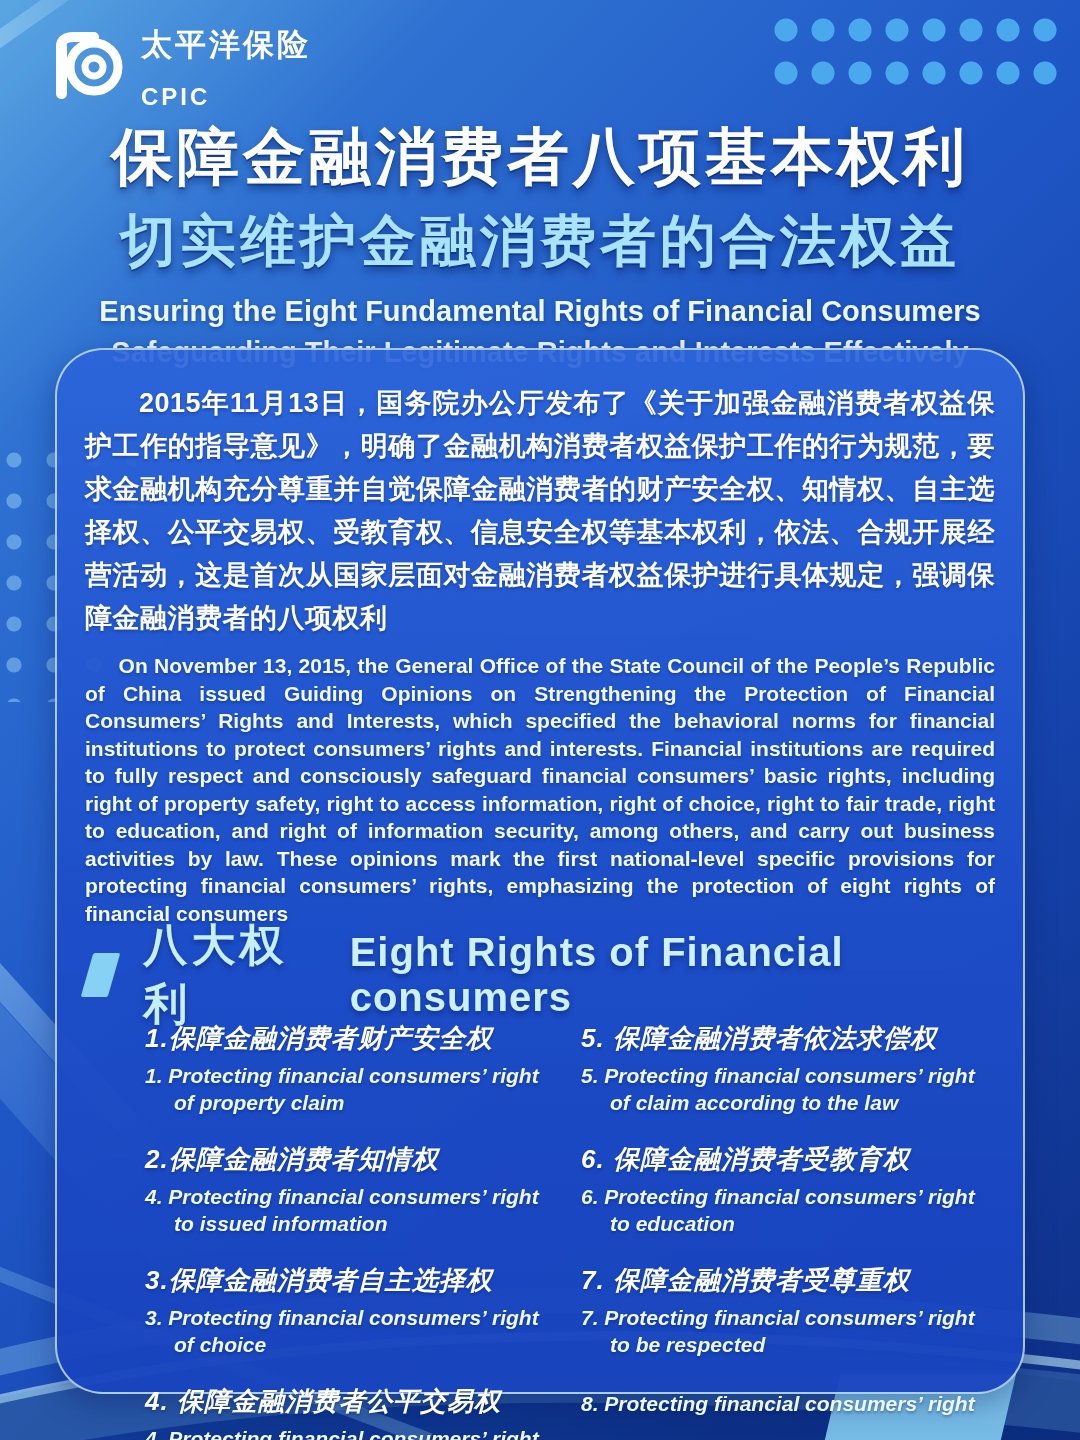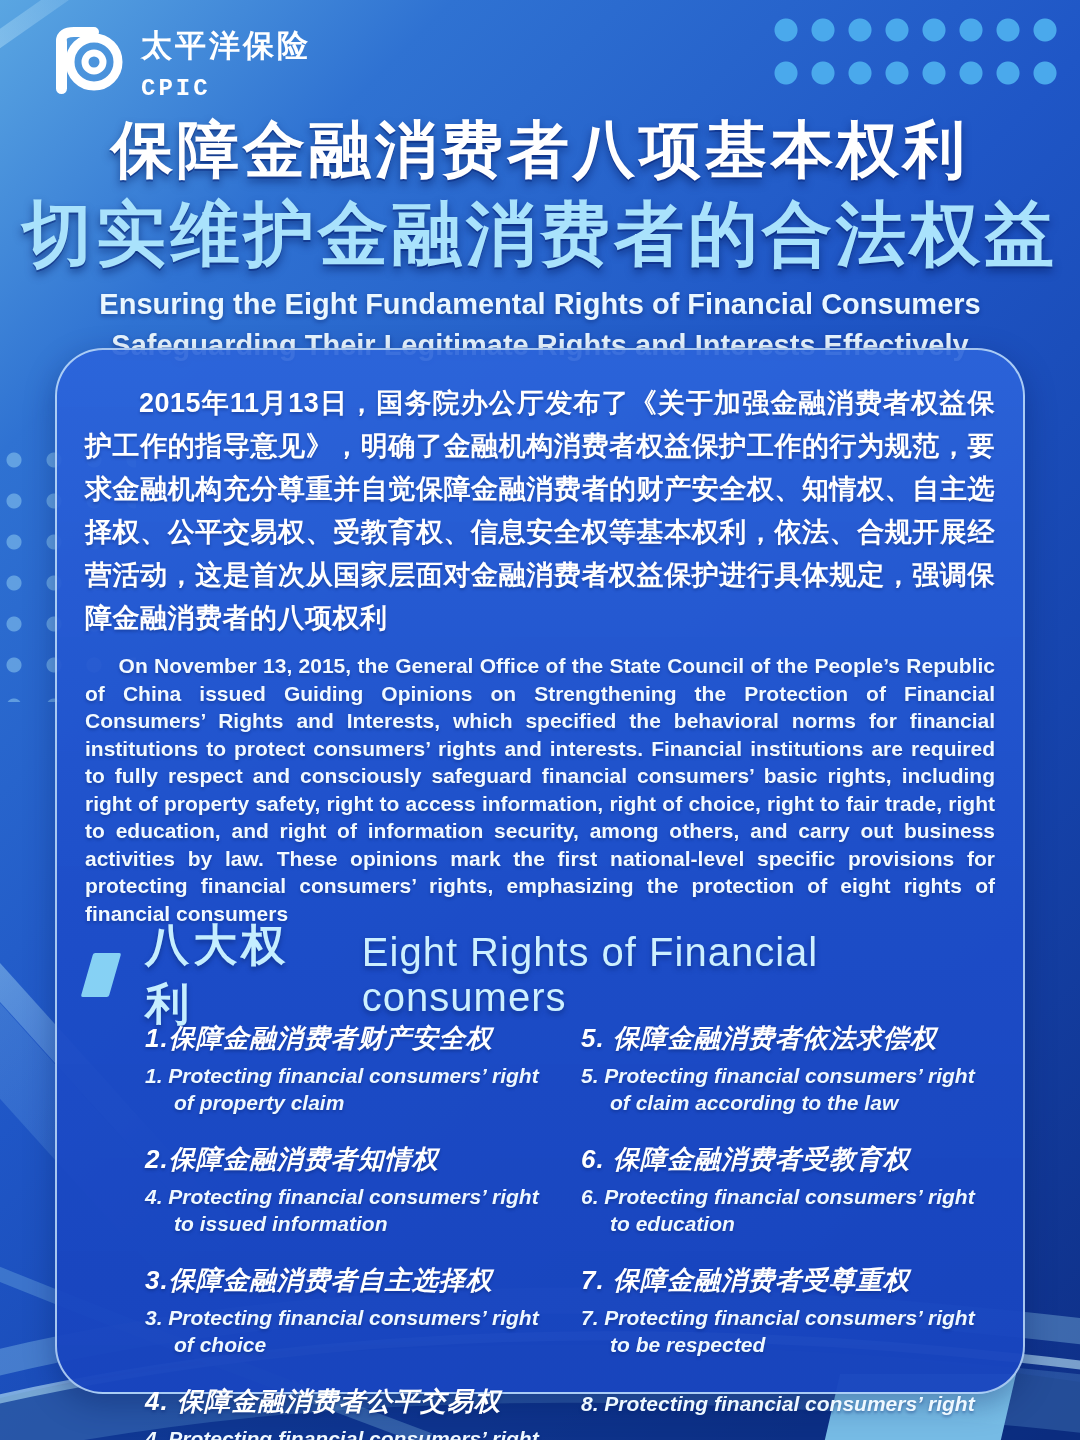--- a/index.html
+++ b/index.html
@@ -29,32 +29,32 @@
     background:linear-gradient(90deg,rgba(168,220,246,.5),rgba(168,220,246,0)); }
   .stripe-c { left:-160px; top:1130px; width:520px; height:64px; transform:rotate(48deg);
     background:linear-gradient(90deg,rgba(140,200,240,.28),rgba(140,200,240,0)); }
   .waves { position:absolute; left:0; top:1140px; width:1080px; height:300px; }
   .corner-rect {
     position:absolute; left:832px; top:1374px; width:176px; height:70px;
     background:#7cc3ea; opacity:.95; transform:skewX(-13deg);
   }
 
   
-  .logo { position:absolute; left:50px; top:24px; display:flex; align-items:center; gap:13px;font-family:Liberation Mono, monospace; }
+  .logo { position:absolute; left:50px; top:24px; display:flex; align-items:center; gap:13px; }
   .logo-text .zh { color:#fff; font-size:31px; font-weight:700; letter-spacing:3px; }
-  .logo-text .en { color:#fff; font-size:24px; font-weight:700; letter-spacing:3px; margin-top:8px; }
-
-  
-  .headline { position:absolute; left:0; top:108px; width:1080px; text-align:center; }
+  .logo-text .en { color:#fff; font-size:24px; font-weight:700; letter-spacing:3px; margin-top:17px; }
+
+  
+  .headline { position:absolute; left:0; top:115px; width:1080px; text-align:center; }
   .title-zh1 {
     font-size:62px; font-weight:900; letter-spacing:4px; color:#ffffff; line-height:84px;
     text-shadow:0 5px 8px rgba(4,28,96,.55),0 2px 0 rgba(10,40,130,.5);
   }
   .title-zh2 {
-    font-size:70px; font-weight:900; letter-spacing:4px; color:#a9e2fc; line-height:84px;
+    font-size:56px; font-weight:900; letter-spacing:4px; color:#a9e2fc; line-height:84px;
     text-shadow:0 5px 8px rgba(4,28,96,.55),0 2px 0 rgba(10,40,130,.5);
   }
   .subtitle { margin-top:8px; color:#eaf7ff; font-size:29px; font-weight:600; line-height:41px;
     text-shadow:0 2px 4px rgba(6,30,100,.45); }
 
   
   .panel {
     position:absolute; left:55px; top:348px; width:970px; height:1046px;
     border:2px solid rgba(214,240,255,.75); border-radius:48px;
     background:linear-gradient(180deg,rgba(44,100,218,.92) 0%,rgba(29,77,200,.94) 55%,rgba(24,68,190,.96) 100%);
@@ -71,21 +71,21 @@
     text-align:justify; text-indent:1.6em; text-shadow:0 2px 3px rgba(8,35,110,.4);
   }
 
   .section-header { margin-top:22px; display:flex; align-items:center; gap:30px; padding-left:2px; height:52px; }
   .section-marker { width:30px; height:44px; background:#86d1f4; transform:skewX(-16deg); border-radius:2px; }
   .section-title-zh {
     font-size:44px; font-weight:900; color:#c5eeff; letter-spacing:4px;
     text-shadow:0 3px 5px rgba(8,35,110,.55);
   }
   .section-title-en {
-    font-size:40px; font-weight:400; color:#cdf0ff; letter-spacing:1px; margin-left:6px;
+    font-size:40px; font-weight:700; color:#cdf0ff; letter-spacing:1px; margin-left:6px;
     text-shadow:0 3px 5px rgba(8,35,110,.55);
   }
 
   .rights-grid {
     margin-top:20px; padding-left:60px; padding-right:6px;
     display:grid; grid-template-columns:1fr 1fr; grid-template-rows:repeat(4,1fr);
     grid-auto-flow:column; column-gap:28px; row-gap:26px; height:454px;
   }
   .right-item { color:#fff;font-style:italic; }
   .right-zh { font-size:26px; font-weight:800; letter-spacing:1px; color:#ffffff;

